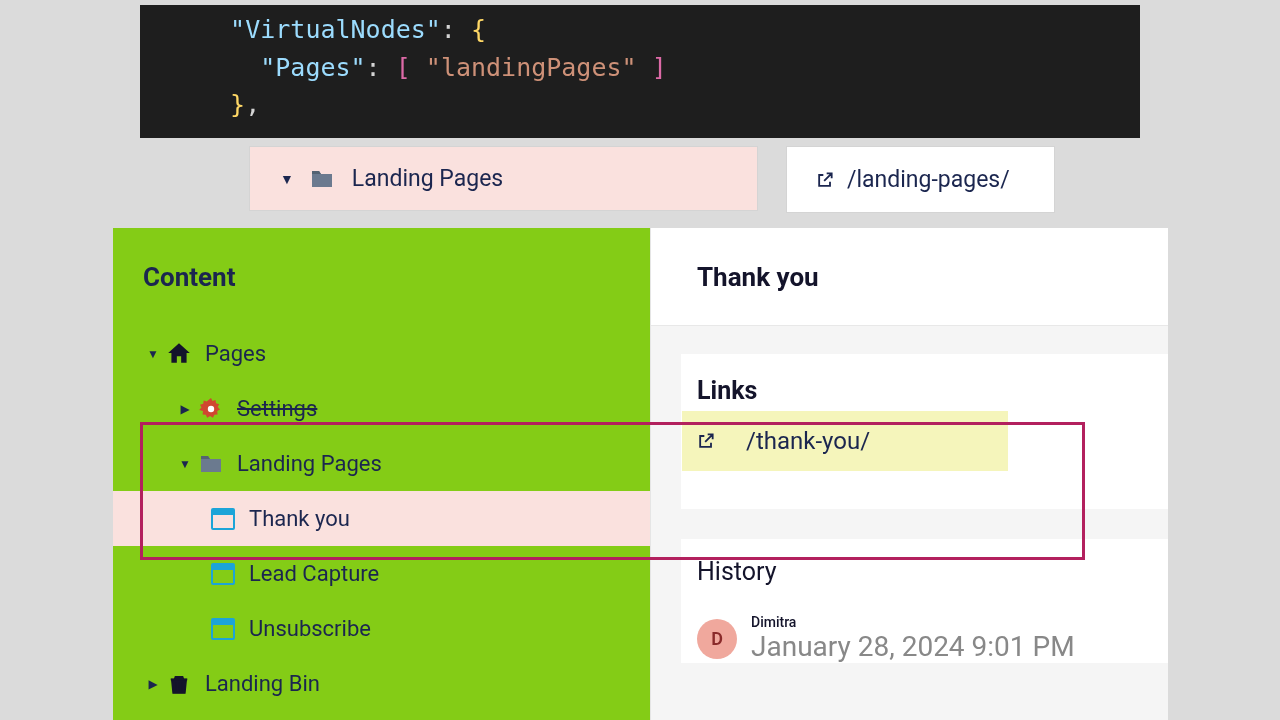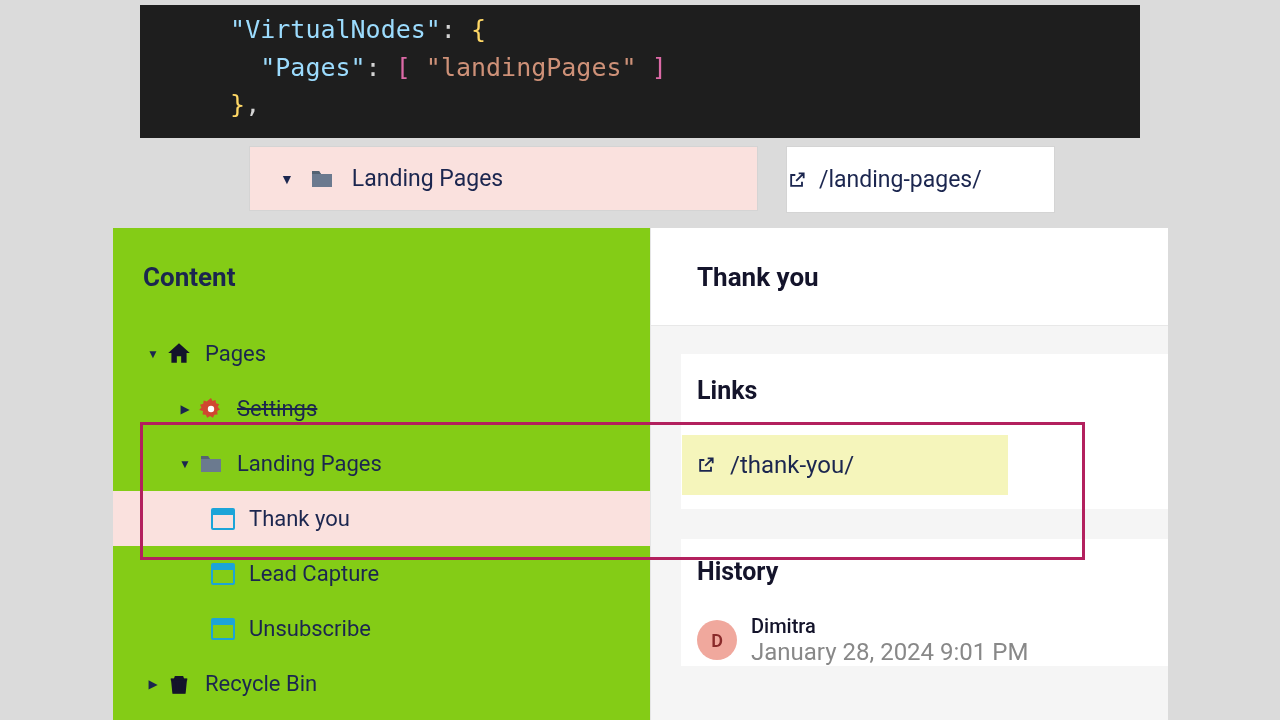--- a/index.html
+++ b/index.html
@@ -52,20 +52,21 @@
     }
     .chip-folder {
       background: #fae1de;
       width: 507px;
       height: 63px;
       padding-left: 30px;
     }
     .chip-link {
       width: 267px;
       height: 65px;
+      padding-left: 28px;
     }
     .chip-folder .chev { font-size: 14px; margin-right: 16px; color: #1b264f; }
     .chip-folder .folder-icon { width: 24px; height: 20px; margin-right: 18px; }
     .chip-folder-label, .chip-link-label {
       font-size: 23px;
       color: #1b264f;
       font-weight: 400;
     }
     .ext-icon { width: 20px; height: 20px; margin-right: 12px; flex-shrink:0; }
 
@@ -145,58 +146,59 @@
     .links-card {
       background: #fff;
       margin: 28px 0 0 30px;
       padding: 22px 0 0 16px;
       height: 155px;
     }
     .links-heading {
       font-size: 25px;
       font-weight: 700;
       color: #14142b;
-      margin-bottom: 30px;
+      margin-bottom: 6px;
     }
     .link-highlight {
       background: #f5f5bb;
       width: 326px;
       height: 60px;
       display: flex;
       align-items: center;
       padding-left: 14px;
       margin-left: -15px;
+      gap: 16px;
     }
     .link-highlight .ext-icon { margin-right: 14px; }
     .link-text { font-size: 24px; color: #1b264f; }
 
     .history-card {
       background: #fff;
       margin: 30px 0 0 30px;
       padding: 18px 0 0 16px;
     }
     .history-heading {
       font-size: 25px;
-      font-weight: 700;
+      font-weight: 400;
       color: #14142b;
       margin-bottom: 28px;
     }
     .history-entry { display: flex; align-items: center; }
     .avatar {
       width: 40px; height: 40px; border-radius: 50%;
       background: #f0a89d;
       color: #8a2a2a;
       font-weight: 600;
       display: flex; align-items: center; justify-content: center;
       margin-right: 14px;
       font-size: 18px;
     }
     .history-meta { display: flex; flex-direction: column; }
-    .history-name { font-size: 20px; color: #14142b; font-weight: 500; }
-    .history-date { font-size: 24px; color: #888; }
+    .history-name { font-size: 14px; color: #14142b; font-weight: 500; }
+    .history-date { font-size: 28px; color: #888; }
 
     
     .red-box {
       position: absolute;
       top: 422px;
       left: 140px;
       width: 945px;
       height: 138px;
       border: 3px solid #b3205e;
       pointer-events: none;
@@ -303,21 +305,21 @@
       </div>
 
       <div class="tree-item">
         <span class="tree-chev">▶</span>
         <span class="tree-icon-wrap">
           <svg viewBox="0 0 24 24" width="22" height="22">
               <path fill="#14142b" d="M4 7h16l-1.5 15h-13zM8 4h8l1 3H7zM9 10v9M12 10v9M15 10v9" stroke="#14142b" stroke-width="1.5"></path>
               <path fill="#14142b" d="M3 6h18v2H3z"></path>
             </svg>
         </span>
-        <span class="tree-label">Recycle Bin</span>
+        <span class="tree-label">Landing Bin</span>
       </div>
 
     </div>
   </div>
 
   <div class="panel-right">
     <div class="right-header">
       <div class="right-title">Thank you</div>
     </div>
 

